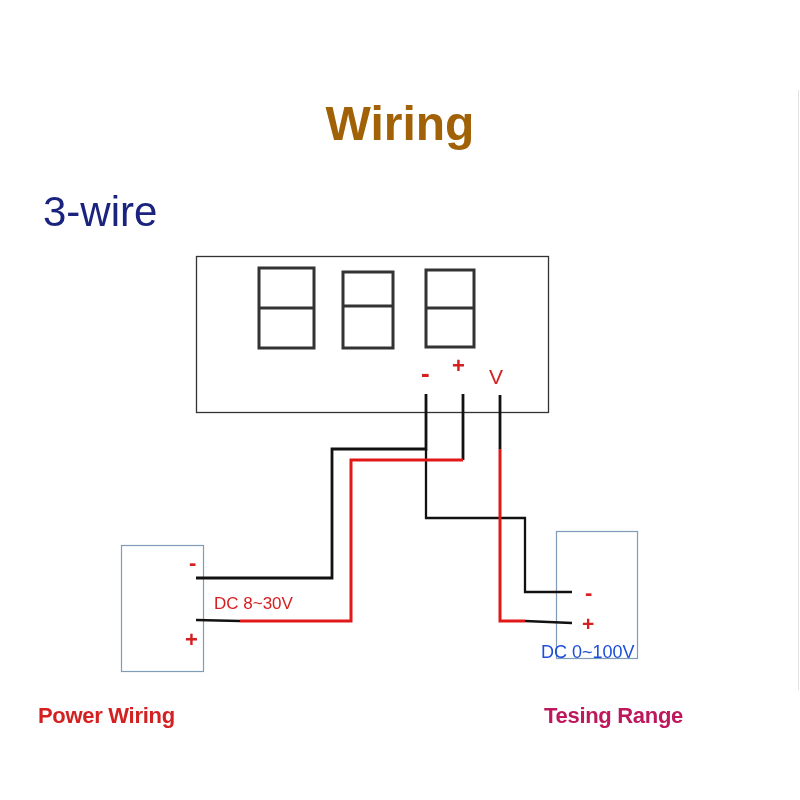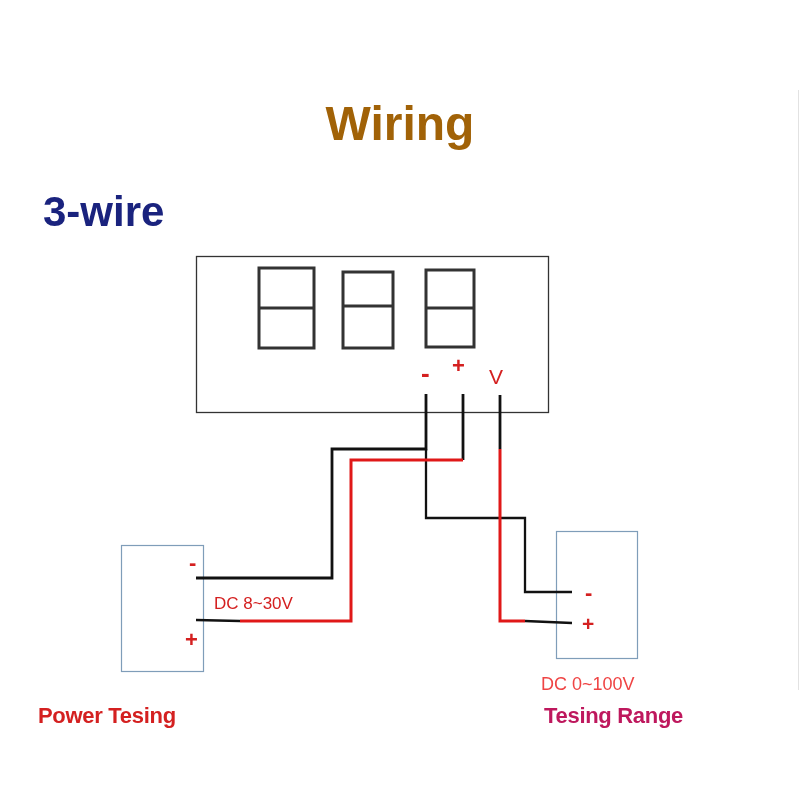--- a/index.html
+++ b/index.html
@@ -1,18 +1,18 @@
 <!DOCTYPE html>
 <html><head>
 <meta charset="utf-8">
 <style>
   html, body { margin: 0; padding: 0; background: #ffffff; }
   body { width: 800px; height: 800px; position: relative; overflow: hidden; font-family: "Liberation Sans", sans-serif; }
   .title { position: absolute; left: 0; width: 800px; top: 96px; text-align: center; font-weight: bold; font-size: 48px; line-height: 56px; }
-  .subtitle { position: absolute; left: 43px; top: 187px; font-weight: bold; font-size: 42px; line-height: 50px; }
+  .subtitle { position: absolute; left: 43px; top: 187px; font-weight: normal; font-size: 42px; line-height: 50px; }
   .lbl { position: absolute; font-family: "Liberation Sans", sans-serif; }
   .bottom-lbl { position: absolute; font-weight: bold; font-size: 22px; line-height: 26px; letter-spacing: -0.3px; }
   svg.diagram { position: absolute; left: 0; top: 0; }
   .edge-line { position: absolute; left: 798px; top: 90px; width: 1px; height: 600px; background: #e2e2e2; }
 </style>
 </head>
 <body>
 
 <div class="title" style="color: #a16207;">Wiring</div>
 <div class="subtitle" style="color: rgb(26, 35, 126);">3-wire</div>
@@ -54,18 +54,18 @@
 <div class="lbl" style="left: 421px; top: 358px; font-size: 26px; font-weight: bold; color: rgb(212, 32, 32);">-</div>
 <div class="lbl" style="left: 452px; top: 353px; font-size: 22px; font-weight: bold; color: rgb(212, 32, 32);">+</div>
 <div class="lbl" style="left: 489px; top: 365px; font-size: 21px; color: rgb(212, 32, 32);">V</div>
 
 <div class="lbl" style="left: 189px; top: 550px; font-size: 22px; font-weight: bold; color: rgb(212, 32, 32);">-</div>
 <div class="lbl" style="left: 185px; top: 627px; font-size: 22px; font-weight: bold; color: rgb(212, 32, 32);">+</div>
 <div class="lbl" style="left: 214px; top: 594px; font-size: 17px; color: rgb(212, 32, 32);">DC 8~30V</div>
 
 <div class="lbl" style="left: 585px; top: 580px; font-size: 22px; font-weight: bold; color: rgb(212, 32, 32);">-</div>
 <div class="lbl" style="left: 582px; top: 612px; font-size: 21px; font-weight: bold; color: rgb(212, 32, 32);">+</div>
-<div class="lbl" style="left: 541px; top: 674px; font-size: 18px; color: #ef4444;">DC 0~100V</div>
+<div class="lbl" style="left: 541px; top: 642px; font-size: 18px; color: #1d4ed8;">DC 0~100V</div>
 
-<div class="bottom-lbl" style="left: 38px; top: 703px; color: rgb(212, 32, 32);">Power Tesing</div>
+<div class="bottom-lbl" style="left: 38px; top: 703px; color: rgb(212, 32, 32);">Power Wiring</div>
 <div class="bottom-lbl" style="left: 544px; top: 703px; color: #be185d;">Tesing Range</div>
 
 <div class="edge-line"></div>
 
 </body></html>

